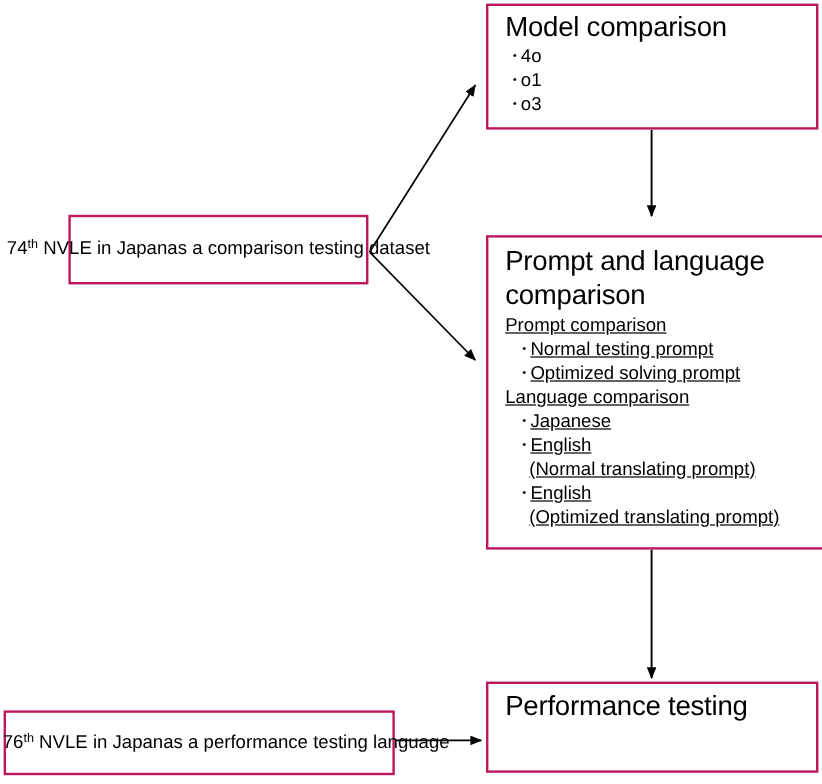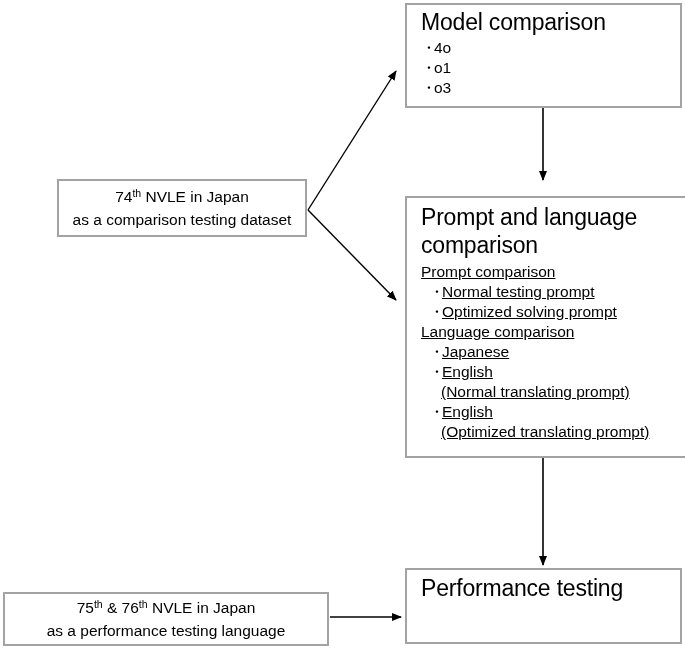--- a/index.html
+++ b/index.html
@@ -14,21 +14,21 @@
   #canvas {
     position: relative;
     width: 685px;
     height: 653px;
     background: #ffffff;
     overflow: hidden;
   }
   .box {
     position: absolute;
     box-sizing: border-box;
-    border: 2px solid #a3a3a3;
+    border: 2px solid #be185d;
     background: #ffffff;
   }
   .heading {
     font-size: 23px;
     line-height: 28px;
     font-weight: 400;
     letter-spacing: -0.2px;
     white-space: nowrap;
   }
   .heading.wrap {
@@ -51,21 +51,21 @@
     text-align: left;
   }
   .indent-line {
     font-size: 15.5px;
     line-height: 20px;
     white-space: nowrap;
     padding-left: 20px;
   }
   .centered-box {
     display: flex;
-    flex-direction: column;
+    flex-direction: row;
     align-items: center;
     justify-content: center;
     text-align: center;
   }
   .centered-box .ctext {
     font-size: 15.5px;
     line-height: 22px;
     white-space: nowrap;
   }
   sup {

